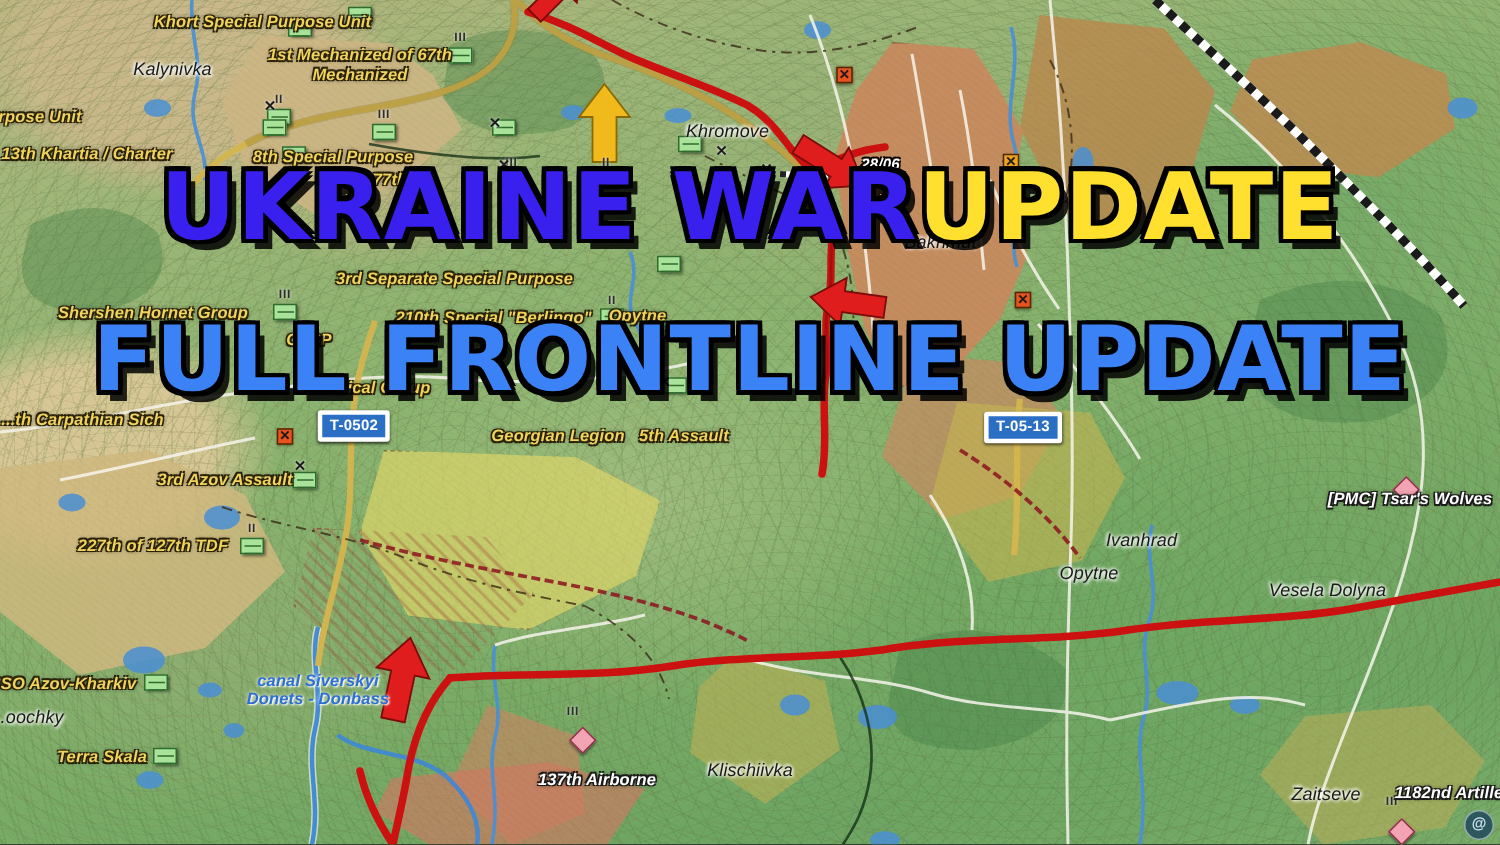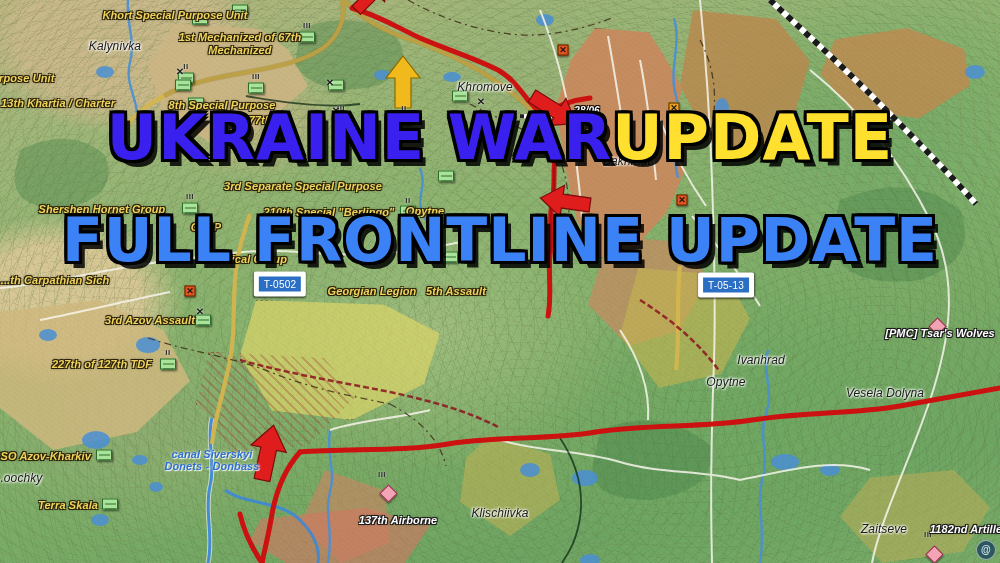--- a/index.html
+++ b/index.html
@@ -105,23 +105,23 @@
         text-shadow:-1px -1px 0 #1b1b1b, 1px -1px 0 #1b1b1b, -1px 1px 0 #1b1b1b, 1px 1px 0 #1b1b1b, 0 0 3px rgba(0,0,0,.9); }
   .lbl-place{ color:#1a1a1a; font-size:12px; font-weight:normal;
         text-shadow:0 0 3px rgba(255,255,255,.95), 1px 1px 2px rgba(255,255,255,.9), -1px -1px 2px rgba(255,255,255,.9); }
   .lbl-water{ color:#2f6fd0; font-size:11px; font-weight:bold; text-align:center; line-height:12px;
         text-shadow:0 0 3px rgba(255,255,255,.95), 1px 1px 1px rgba(255,255,255,.9); }
   .lbl-date{ color:#fff; font-size:10px; font-weight:bold;
         text-shadow:-1px -1px 0 #000,1px -1px 0 #000,-1px 1px 0 #000,1px 1px 0 #000; }
 
   
   .shield{ position:absolute; transform:translate(-50%,-50%);
-    background:#2b6fc4; color:#fff; font-size:10px; font-weight:normal;
-    padding:2px 5px; border-radius:2px; border:5px solid #ffffff;
-    box-shadow:0 1px 2px rgba(0,0,0,.6); letter-spacing:.2px;margin-left:44px; }
+    background:#2b6fc4; color:#fff; font-size:10px; font-weight:bold;
+    padding:2px 5px; border-radius:2px; border:3px solid #ffffff;
+    box-shadow:0 1px 2px rgba(0,0,0,.6); letter-spacing:.2px; }
 
   
   .sym{ position:absolute; transform:translate(-50%,-50%); }
   .sym-rect{ width:16px; height:11px; background:#a9e39a; border:1.4px solid #2f6b2c;
              box-shadow:1px 1px 2px rgba(0,0,0,.55); }
   .sym-rect::after{ content:""; position:absolute; left:2px; top:4px; width:11px; height:2px;
              border-top:1.6px solid #2f6b2c; border-bottom:1.6px solid #2f6b2c; height:4px; }
   .sym-diamond{ width:13px; height:13px; background:#f2a3b4; border:1.4px solid #8c2f45;
              transform:rotate(45deg); box-shadow:1px 1px 2px rgba(0,0,0,.5); }
   .echelon{ position:absolute; transform:translate(-50%,-50%); color:#2c2c2c; font-size:8px;

